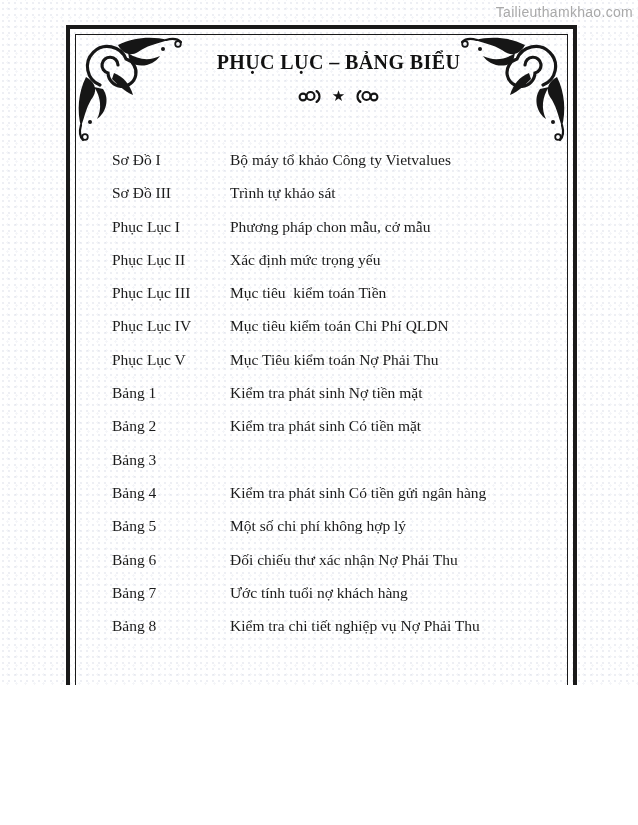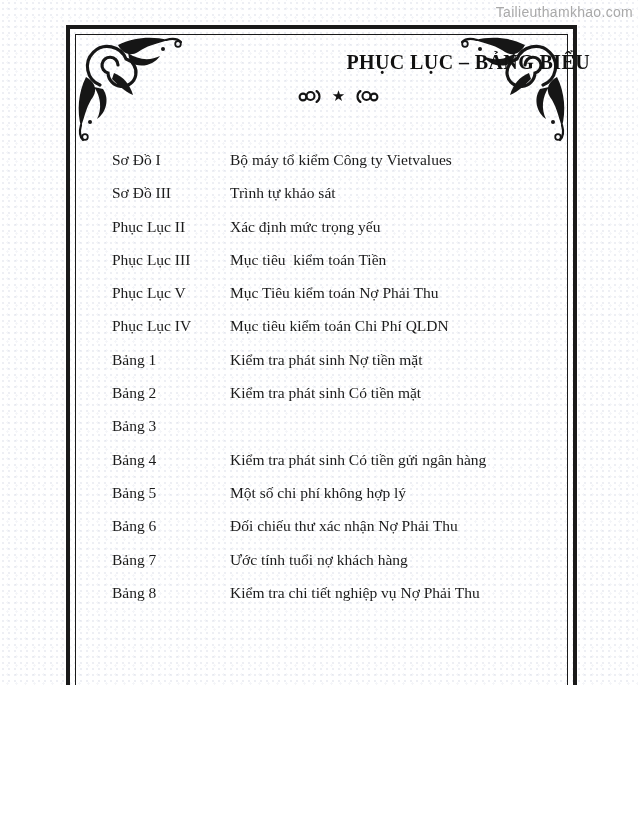--- a/index.html
+++ b/index.html
@@ -29,21 +29,21 @@
     position:absolute;inset:5px;border:1px solid #1a1a1a;pointer-events:none;
   }
   .corner{position:absolute;width:112px;height:124px;pointer-events:none;}
   .corner svg{display:block;width:100%;height:100%;}
   .corner.tl{left:0;top:0;}
   .corner.tr{right:0;top:0;transform:scaleX(-1);}
   .corner.bl{left:0;bottom:0;transform:scaleY(-1) scaleX(1.35);transform-origin:left bottom;}
   .corner.br{right:0;bottom:0;transform:scaleY(-1) scaleX(-1.35);transform-origin:right bottom;}
   .title{
     position:absolute;top:22px;left:0;right:0;
-    text-align:right;transform:translateX(17px);
+    text-align:center;transform:translateX(17px);
     font-size:20px;font-weight:bold;letter-spacing:0.4px;color:#111;
   }
   .divider{
     position:absolute;top:58px;left:0;right:0;
     display:flex;justify-content:center;align-items:center;gap:9px;
     transform:translateX(17px);
   }
   .divider .star{font-family:"DejaVu Sans",sans-serif;font-size:15px;color:#141414;line-height:1;}
   .divider svg{display:block;}
   .toc{
@@ -118,51 +118,55 @@
         </svg>
       <span class="star">★</span>
       <svg width="26" height="18" viewBox="0 0 26 18" style="transform:scaleX(-1)">
           <use href="#curl"></use>
         </svg>
     </div>
 
     <div class="toc" id="toc">
   <div class="row">
     <span class="lab">Sơ Đồ I</span>
-    <span class="desc">Bộ máy tổ kiểm Công ty Vietvalues</span>
+    <span class="desc">Bộ máy tổ khảo Công ty Vietvalues</span>
   </div>
 
 
   <div class="row">
     <span class="lab">Sơ Đồ III</span>
     <span class="desc">Trình tự khảo sát</span>
   </div>
 
+  <div class="row">
+    <span class="lab">Phục Lục I</span>
+    <span class="desc">Phương pháp chon mẫu, cở mẫu</span>
+  </div>
 
   <div class="row">
     <span class="lab">Phục Lục II</span>
     <span class="desc">Xác định mức trọng yếu</span>
   </div>
 
   <div class="row">
     <span class="lab">Phục Lục III</span>
     <span class="desc">Mục tiêu  kiểm toán Tiền</span>
   </div>
 
   <div class="row">
+    <span class="lab">Phục Lục IV</span>
+    <span class="desc">Mục tiêu kiểm toán Chi Phí QLDN</span>
+  </div>
+
+  <div class="row">
     <span class="lab">Phục Lục V</span>
     <span class="desc">Mục Tiêu kiểm toán Nợ Phải Thu</span>
   </div>
 
   <div class="row">
-    <span class="lab">Phục Lục IV</span>
-    <span class="desc">Mục tiêu kiểm toán Chi Phí QLDN</span>
-  </div>
-
-  <div class="row">
     <span class="lab">Bảng 1</span>
     <span class="desc">Kiểm tra phát sinh Nợ tiền mặt</span>
   </div>
 
   <div class="row">
     <span class="lab">Bảng 2</span>
     <span class="desc">Kiểm tra phát sinh Có tiền mặt</span>
   </div>
 
   <div class="row">

